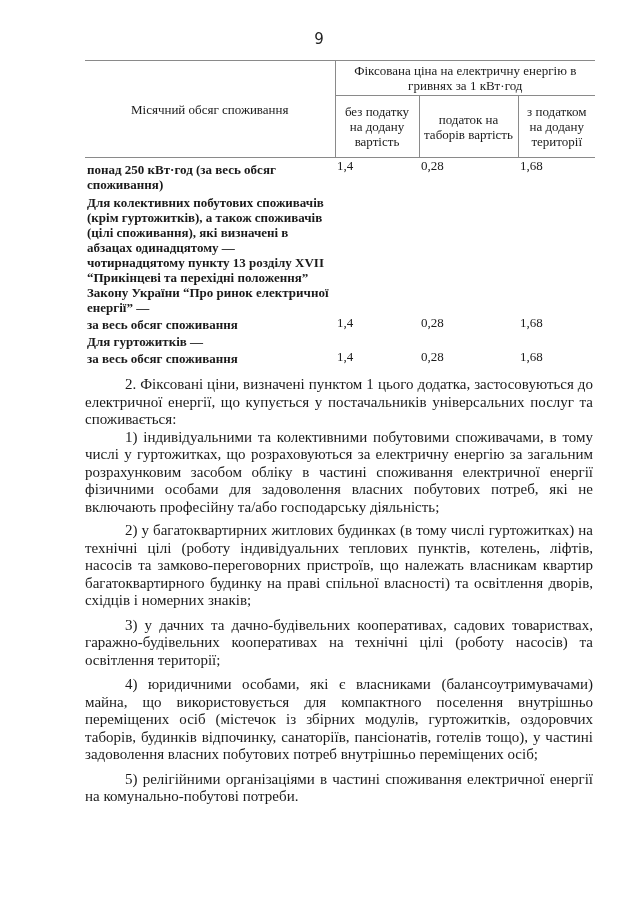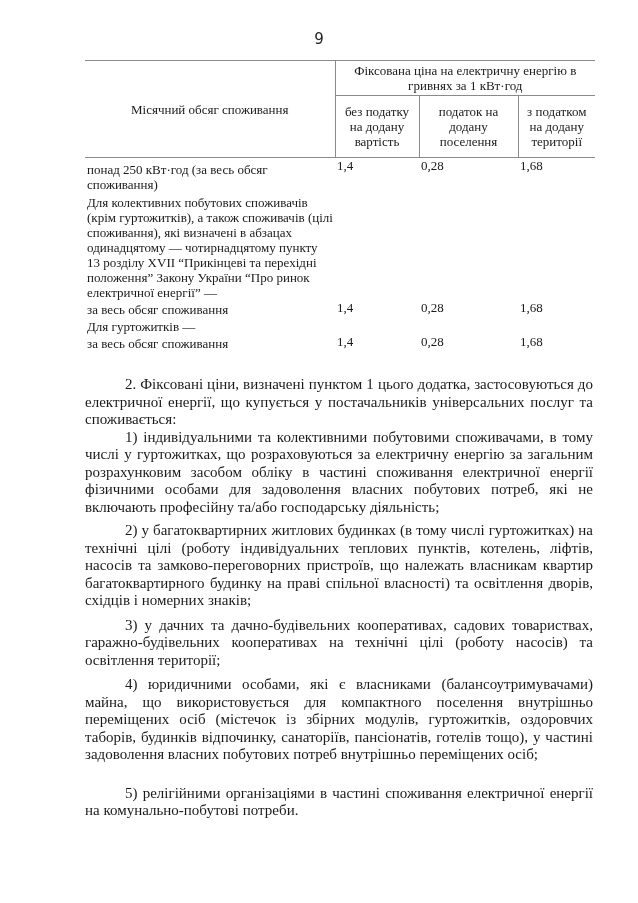--- a/index.html
+++ b/index.html
@@ -7,21 +7,21 @@
   .page-num { position: absolute; top: 30px; left: 0; width: 638px; text-align: center;
     font-family: "DejaVu Sans", sans-serif; font-size: 15px; color: #222; }
   table.prices { position: absolute; top: 60px; left: 85px; width: 510px; border-collapse: collapse;
     font-family: "Liberation Serif", serif; font-size: 13px; line-height: 15px; }
   table.prices th { font-weight: normal; text-align: center; vertical-align: middle; padding: 2px 3px; }
   .h-top { border-top: 1.5px solid #8a8a8a; }
   .h-bot { border-bottom: 1.5px solid #8a8a8a; }
   .v-left { border-left: 1px solid #8a8a8a; margin-left: 47px; }
   .h-mid { border-bottom: 1px solid #8a8a8a; }
   table.prices td { padding: 0 2px; vertical-align: top; }
-  td.label { text-align: left; padding-left: 0; }
+  td.label { text-align: left; padding-left: 0; font-weight: bold; }
   td.num { text-align: left; vertical-align: middle; }
   .body-text { position: absolute; top: 376px; left: 85px; width: 508px;
     font-family: "Liberation Serif", serif; font-size: 15px; line-height: 17.5px; text-align: justify; }
   .body-text p { margin: 0 0 5px 0; text-indent: 40px; }
 </style>
 </head>
 <body>
 
 <div class="page-num">9</div>
 
@@ -32,21 +32,21 @@
       <col style="width:99px">
       <col style="width:77px">
   </colgroup>
   <thead>
     <tr>
       <th rowspan="2" class="h-top h-bot">Місячний обсяг споживання</th>
       <th colspan="3" class="h-top h-mid v-left" style="height:30px">Фіксована ціна на електричну енергію в гривнях за 1 кВт·год</th>
     </tr>
     <tr>
       <th class="h-bot v-left" style="height:57px">без податку на додану вартість</th>
-      <th class="h-bot v-left">податок на додану поселення</th>
+      <th class="h-bot v-left">податок на таборів вартість</th>
       <th class="h-bot v-left">з податком на додану території</th>
     </tr>
   </thead>
   <tbody>
     <tr>
       <td class="label" style="padding-top:4px">понад 250 кВт·год (за весь обсяг споживання)</td>
       <td class="num">1,4</td>
       <td class="num">0,28</td>
       <td class="num">1,68</td>
     </tr>
@@ -75,15 +75,15 @@
       <td class="num">1,68</td>
     </tr>
   </tbody>
 </table>
 
 <div class="body-text">
   <p style="margin-bottom:0">2. Фіксовані ціни, визначені пунктом 1 цього додатка, застосовуються до електричної енергії, що купується у постачальників універсальних послуг та споживається:</p>
   <p style="margin-bottom:6px">1) індивідуальними та колективними побутовими споживачами, в тому числі у гуртожитках, що розраховуються за електричну енергію за загальним розрахунковим засобом обліку в частині споживання електричної енергії фізичними особами для задоволення власних побутових потреб, які не включають професійну та/або господарську діяльність;</p>
   <p style="margin-bottom:7px">2) у багатоквартирних житлових будинках (в тому числі гуртожитках) на технічні цілі (роботу індивідуальних теплових пунктів, котелень, ліфтів, насосів та замково-переговорних пристроїв, що належать власникам квартир багатоквартирного будинку на праві спільної власності) та освітлення дворів, східців і номерних знаків;</p>
   <p style="margin-bottom:7px">3) у дачних та дачно-будівельних кооперативах, садових товариствах, гаражно-будівельних кооперативах на технічні цілі (роботу насосів) та освітлення території;</p>
-  <p style="margin-bottom:21px">4) юридичними особами, які є власниками (балансоутримувачами) майна, що використовується для компактного поселення внутрішньо переміщених осіб (містечок із збірних модулів, гуртожитків, оздоровчих таборів, будинків відпочинку, санаторіїв, пансіонатів, готелів тощо), у частині задоволення власних побутових потреб внутрішньо переміщених осіб;</p>
+  <p style="margin-bottom:7px">4) юридичними особами, які є власниками (балансоутримувачами) майна, що використовується для компактного поселення внутрішньо переміщених осіб (містечок із збірних модулів, гуртожитків, оздоровчих таборів, будинків відпочинку, санаторіїв, пансіонатів, готелів тощо), у частині задоволення власних побутових потреб внутрішньо переміщених осіб;</p>
   <p>5) релігійними організаціями в частині споживання електричної енергії на комунально-побутові потреби.</p>
 </div>
 
 </body></html>

